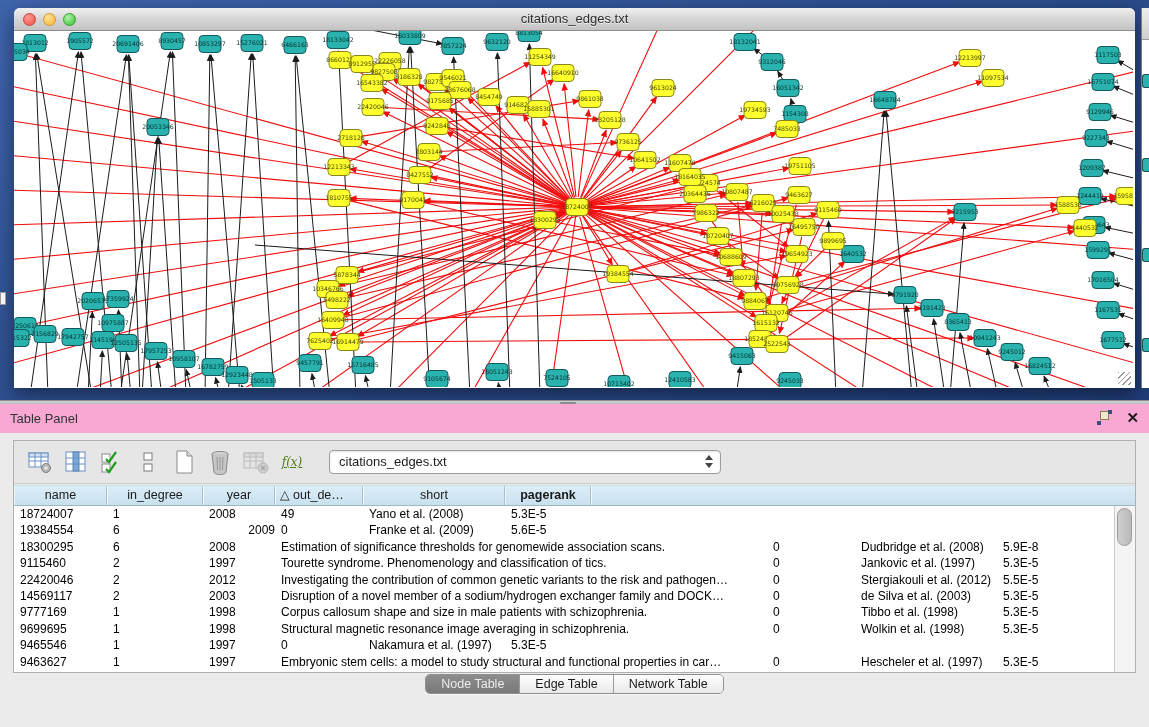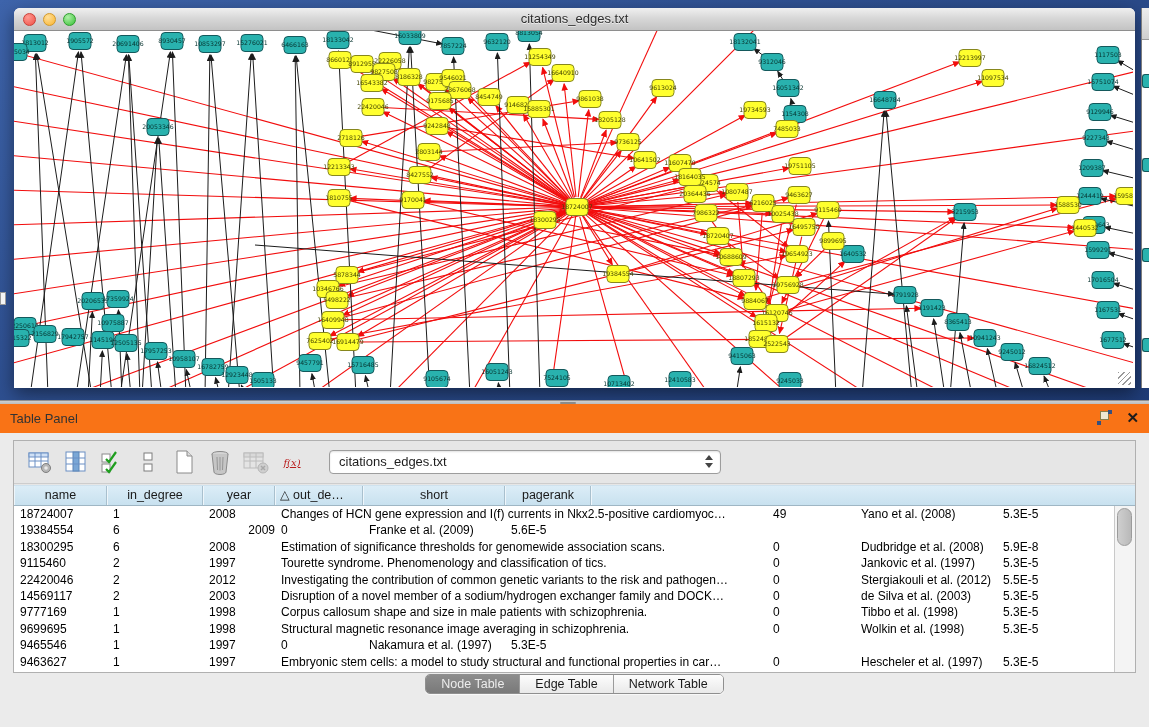--- a/index.html
+++ b/index.html
@@ -30,34 +30,34 @@
   
   .sliver { position:absolute; left:1141px; top:8px; width:8px; height:380px; background:#fff;
             border-left:1px solid #7d7d7d; }
   .sliver .cap { height:32px; background:linear-gradient(#ededed,#cfcfcf); border-bottom:1px solid #9a9a9a; }
   .sliver .frag { position:absolute; left:0; width:8px; height:14px; background:#29b2ae; border:1px solid #14595c; border-right:none; border-radius:3px 0 0 3px; }
 
   
   .panel { position:absolute; left:0; top:400px; width:1149px; height:327px; background:#ebebeb; }
   .panel-strip { height:4px; background:linear-gradient(#cfcfcf,#bdbdbd); border-top:1px solid #8f8f8f; position:relative; }
   .strip-grip { position:absolute; left:560px; top:1px; width:16px; height:2px; background:#8b8b8b; border-radius:2px; }
-  .panel-titlebar { height:29px; position:relative; background:#f97316; }
+  .panel-titlebar { height:29px; position:relative; background:#f9a8d4; }
   .panel-title { font-size:13px; color:#333; line-height:29px; padding-left:10px; }
   .pt-icons { position:absolute; right:10px; top:6px; display:flex; gap:14px; align-items:center; }
   .float-ic { position:relative; width:15px; height:15px; }
   .float-ic .sq1 { position:absolute; left:3px; top:1px; width:9px; height:9px; border:1px solid #8a7f4a; background:#efe9d2; }
   .float-ic .sq2 { position:absolute; left:0; bottom:0; width:4px; height:4px; background:#35507f; }
   .float-ic .sq3 { position:absolute; right:0; top:0; width:4px; height:4px; background:#35507f; }
   .close-x { font-size:15px; font-weight:bold; color:#1c1c1c; line-height:15px; }
 
   .container { position:absolute; left:13px; right:13px; top:40px; height:233px;
                border:1px solid #b0b0b0; background:#e6e6e6; }
   .toolbar { height:43px; display:flex; align-items:center; padding-left:11px; border-bottom:1px solid #cdcdcd; background:#e6e6e6; }
   .tool { width:30px; height:28px; display:flex; align-items:center; justify-content:center; margin-right:6px; }
-  .fx { font-family:"DejaVu Serif",serif; font-style:italic; font-size:10px; color:#b91c1c;text-decoration:underline; }
+  .fx { font-family:"DejaVu Serif",serif; font-style:italic; font-size:12px; color:#4d7c0f;text-decoration:underline; }
   .combo { margin-left:16px; width:392px; height:24px; background:#fff; border:1px solid #9d9d9d; border-radius:4px;
            position:relative; font-size:13px; color:#1d1d1d; line-height:22px; padding-left:9px;
            box-shadow:inset 0 1px 2px rgba(0,0,0,.12); }
   .combo .arrows { position:absolute; right:7px; top:4px; }
   .combo .arrows .up { width:0;height:0;border-left:4px solid transparent;border-right:4px solid transparent;border-bottom:5px solid #444; margin-bottom:3px;}
   .combo .arrows .dn { width:0;height:0;border-left:4px solid transparent;border-right:4px solid transparent;border-top:5px solid #444;}
 
   .tablewrap { position:absolute; left:0; right:0; top:44px; bottom:0; background:#fff; }
   .thead { display:flex; height:21px; background:linear-gradient(#dcedf7,#c8e1ef);
            border-bottom:1px solid #9fb6c4; border-top:1px solid #cfe2ee; }
@@ -922,29 +922,28 @@
         </div>
       </div>
 
       <div class="tablewrap">
         <div class="thead">
             <div class="th" style="width: 93px;">name</div>
             <div class="th" style="width: 96px;">in_degree</div>
             <div class="th" style="width: 72px;">year</div>
             <div class="th left" style="width: 88px;">△ out_de…</div>
             <div class="th" style="width: 142px;">short</div>
-            <div class="th" style="width: 86px;">pagerank</div>
+            <div class="th" style="width: 86px; font-weight: bold;">pagerank</div>
             <div class="th-fill"></div>
           </div>
         <div class="tbody">
             <div class="tr">
               <div class="td" style="width: 93px;">18724007</div>
               <div class="td" style="width: 96px;">1</div>
               <div class="td" style="width: 72px;">2008</div>
-              <div class="td" style="width: 492px;">Changes of HCN gene expression and I(f) currents in Nkx2.5-positive cardiomyoc…</div>
               <div class="td" style="width: 88px;">49</div>
               <div class="td" style="width: 142px;">Yano et al. (2008)</div>
               <div class="td" style="width: 86px;">5.3E-5</div>
             </div>
             <div class="tr">
               <div class="td" style="width: 93px;">19384554</div>
               <div class="td" style="width: 96px;">6</div>
               <div class="td" style="width: 72px; text-align: right;">2009</div>
               <div class="td" style="width: 88px;">0</div>
               <div class="td" style="width: 142px;">Franke et al. (2009)</div>

